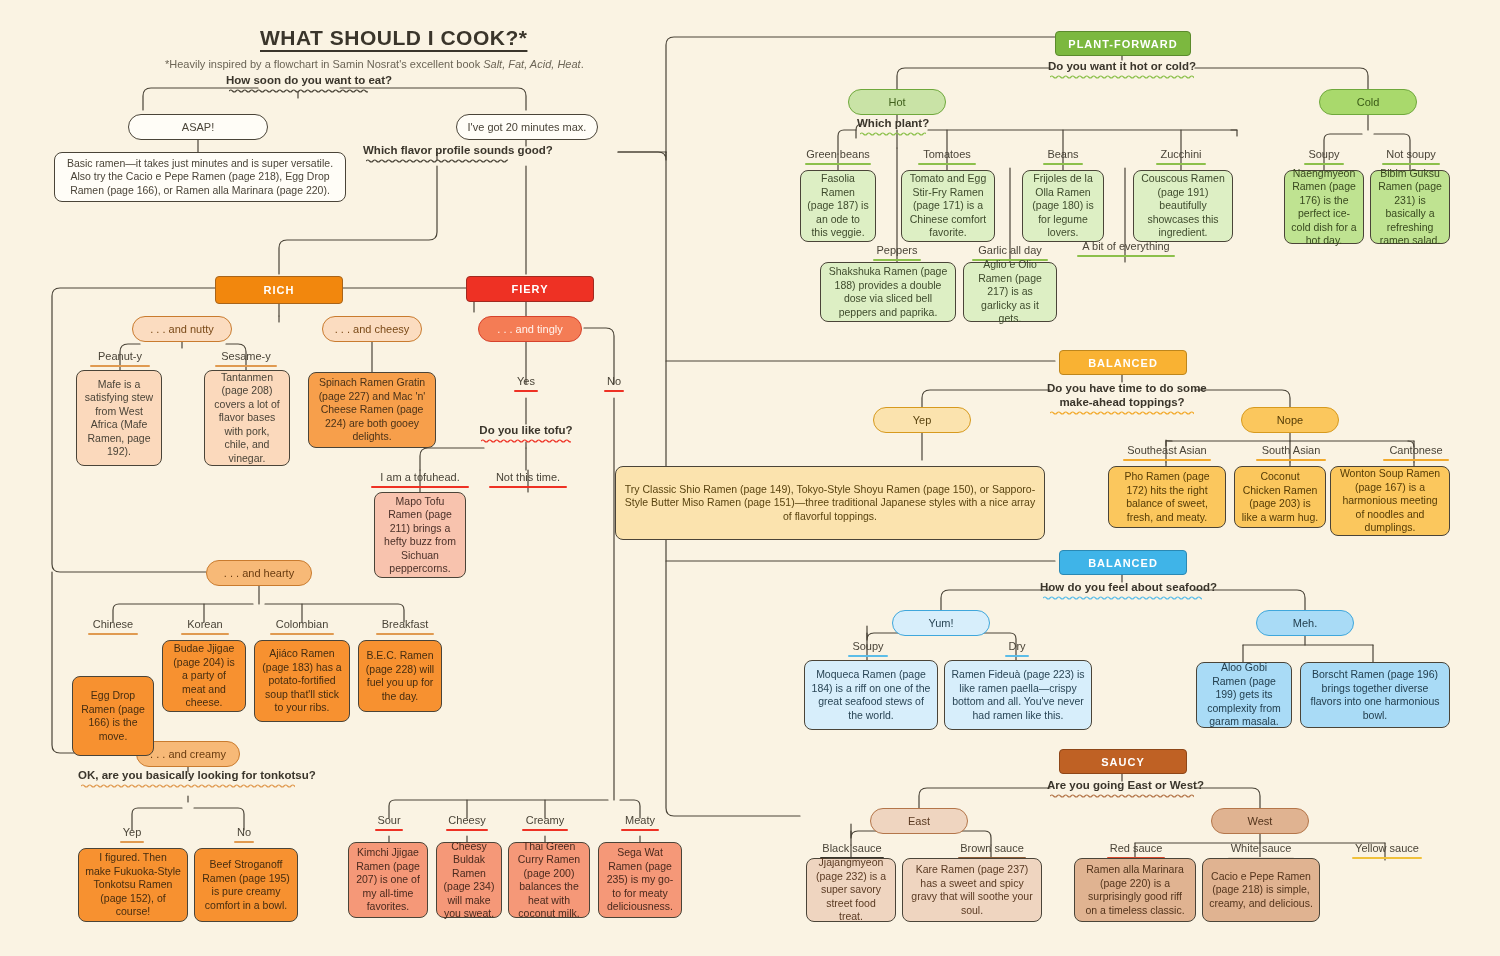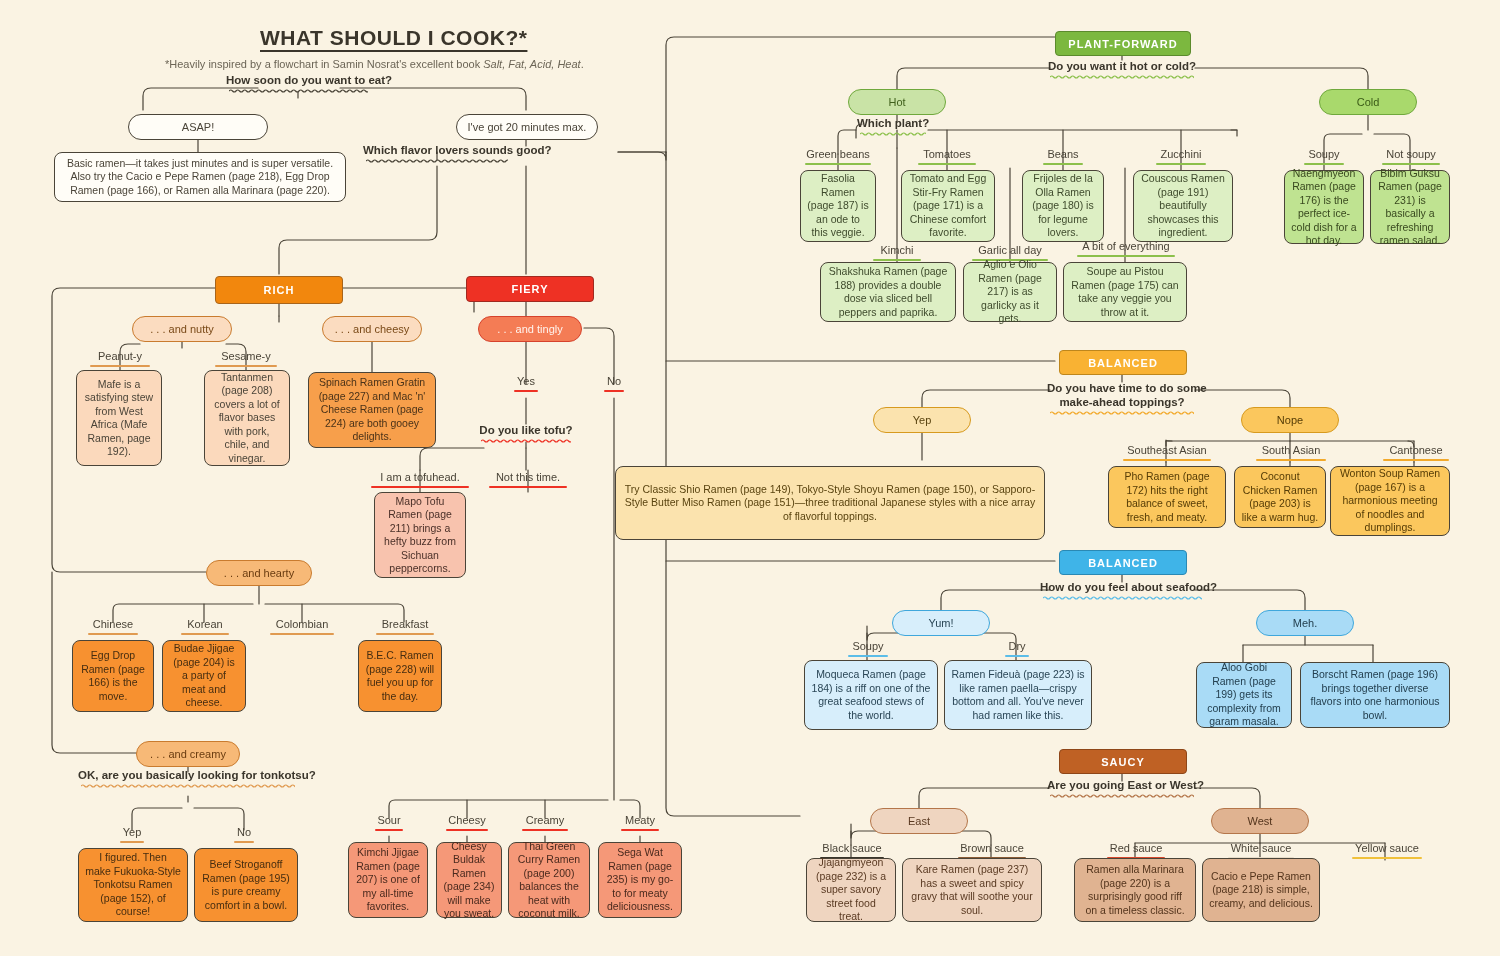--- a/index.html
+++ b/index.html
@@ -244,21 +244,21 @@
 
 <div class="q" style="left:226px;top:74px;width:145px;">
   <span>How soon do you want to eat?</span>
   <span class="sq">
         <svg width="139" height="6" viewBox="0 0 139 6" style="display: block; margin: 0px auto;">
           <path d="M0 3 q 1.75 -2 3.5 0 q 1.75 2 3.5 0 q 1.75 -2 3.5 0 q 1.75 2 3.5 0 q 1.75 -2 3.5 0 q 1.75 2 3.5 0 q 1.75 -2 3.5 0 q 1.75 2 3.5 0 q 1.75 -2 3.5 0 q 1.75 2 3.5 0 q 1.75 -2 3.5 0 q 1.75 2 3.5 0 q 1.75 -2 3.5 0 q 1.75 2 3.5 0 q 1.75 -2 3.5 0 q 1.75 2 3.5 0 q 1.75 -2 3.5 0 q 1.75 2 3.5 0 q 1.75 -2 3.5 0 q 1.75 2 3.5 0 q 1.75 -2 3.5 0 q 1.75 2 3.5 0 q 1.75 -2 3.5 0 q 1.75 2 3.5 0 q 1.75 -2 3.5 0 q 1.75 2 3.5 0 q 1.75 -2 3.5 0 q 1.75 2 3.5 0 q 1.75 -2 3.5 0 q 1.75 2 3.5 0 q 1.75 -2 3.5 0 q 1.75 2 3.5 0 q 1.75 -2 3.5 0 q 1.75 2 3.5 0 q 1.75 -2 3.5 0 q 1.75 2 3.5 0 q 1.75 -2 3.5 0 q 1.75 2 3.5 0 q 1.75 -2 3.5 0 q 1.75 2 3.5 0" fill="none" stroke="#4A4438" stroke-width="1.2"></path>
         </svg>
       </span>
 </div>
 <div class="q" style="left:363px;top:144px;width:148px;">
-  <span>Which flavor lovers sounds good?</span>
+  <span>Which flavor profile sounds good?</span>
   <span class="sq">
         <svg width="142" height="6" viewBox="0 0 142 6" style="display: block; margin: 0px auto;">
           <path d="M0 3 q 1.75 -2 3.5 0 q 1.75 2 3.5 0 q 1.75 -2 3.5 0 q 1.75 2 3.5 0 q 1.75 -2 3.5 0 q 1.75 2 3.5 0 q 1.75 -2 3.5 0 q 1.75 2 3.5 0 q 1.75 -2 3.5 0 q 1.75 2 3.5 0 q 1.75 -2 3.5 0 q 1.75 2 3.5 0 q 1.75 -2 3.5 0 q 1.75 2 3.5 0 q 1.75 -2 3.5 0 q 1.75 2 3.5 0 q 1.75 -2 3.5 0 q 1.75 2 3.5 0 q 1.75 -2 3.5 0 q 1.75 2 3.5 0 q 1.75 -2 3.5 0 q 1.75 2 3.5 0 q 1.75 -2 3.5 0 q 1.75 2 3.5 0 q 1.75 -2 3.5 0 q 1.75 2 3.5 0 q 1.75 -2 3.5 0 q 1.75 2 3.5 0 q 1.75 -2 3.5 0 q 1.75 2 3.5 0 q 1.75 -2 3.5 0 q 1.75 2 3.5 0 q 1.75 -2 3.5 0 q 1.75 2 3.5 0 q 1.75 -2 3.5 0 q 1.75 2 3.5 0 q 1.75 -2 3.5 0 q 1.75 2 3.5 0 q 1.75 -2 3.5 0 q 1.75 2 3.5 0 q 1.75 -2 3.5 0 q 1.75 2 3.5 0" fill="none" stroke="#4A4438" stroke-width="1.2"></path>
         </svg>
       </span>
 </div>
 <div class="q" style="left:478px;top:424px;width:96px;">
   <span>Do you like tofu?</span>
   <span class="sq">
         <svg width="90" height="6" viewBox="0 0 90 6" style="display: block; margin: 0px auto;">
@@ -365,21 +365,21 @@
 <div class="lbl" style="left:361px;top:814px;width:56px;"><span>Sour</span><span class="rule" style="width:28px;background:#EE3124;"></span></div>
 <div class="lbl" style="left:437px;top:814px;width:60px;"><span>Cheesy</span><span class="rule" style="width:42px;background:#EE3124;"></span></div>
 <div class="lbl" style="left:515px;top:814px;width:60px;"><span>Creamy</span><span class="rule" style="width:46px;background:#EE3124;"></span></div>
 <div class="lbl" style="left:610px;top:814px;width:60px;"><span>Meaty</span><span class="rule" style="width:38px;background:#EE3124;"></span></div>
 
 <div class="lbl" style="left:796px;top:148px;width:84px;"><span>Green beans</span><span class="rule" style="width:66px;background:#8CC04B;"></span></div>
 <div class="lbl" style="left:909px;top:148px;width:76px;"><span>Tomatoes</span><span class="rule" style="width:58px;background:#8CC04B;"></span></div>
 <div class="lbl" style="left:1030px;top:148px;width:66px;"><span>Beans</span><span class="rule" style="width:40px;background:#8CC04B;"></span></div>
 <div class="lbl" style="left:1148px;top:148px;width:66px;"><span>Zucchini</span><span class="rule" style="width:50px;background:#8CC04B;"></span></div>
 
-<div class="lbl" style="left:856px;top:244px;width:82px;"><span>Kimchi</span><span class="rule" style="width:48px;background:#8CC04B;"></span></div>
+<div class="lbl" style="left:856px;top:244px;width:82px;"><span>Peppers</span><span class="rule" style="width:48px;background:#8CC04B;"></span></div>
 <div class="lbl" style="left:958px;top:244px;width:104px;"><span>Garlic all day</span><span class="rule" style="width:76px;background:#8CC04B;"></span></div>
 <div class="lbl" style="left:1066px;top:240px;width:120px;"><span>A bit of everything</span><span class="rule" style="width:98px;background:#8CC04B;"></span></div>
 
 <div class="lbl" style="left:1292px;top:148px;width:64px;"><span>Soupy</span><span class="rule" style="width:40px;background:#8CC04B;"></span></div>
 <div class="lbl" style="left:1374px;top:148px;width:74px;"><span>Not soupy</span><span class="rule" style="width:58px;background:#8CC04B;"></span></div>
 
 <div class="lbl" style="left:1112px;top:444px;width:110px;"><span>Southeast Asian</span><span class="rule" style="width:88px;background:#F2A92B;"></span></div>
 <div class="lbl" style="left:1242px;top:444px;width:98px;"><span>South Asian</span><span class="rule" style="width:70px;background:#F2A92B;"></span></div>
 <div class="lbl" style="left:1370px;top:444px;width:92px;"><span>Cantonese</span><span class="rule" style="width:66px;background:#F2A92B;"></span></div>
 
@@ -391,42 +391,42 @@
 <div class="lbl" style="left:1096px;top:842px;width:80px;"><span>Red sauce</span><span class="rule" style="width:58px;background:#D8482C;"></span></div>
 <div class="lbl" style="left:1218px;top:842px;width:86px;"><span>White sauce</span><span class="rule" style="width:66px;background:#E8DCC8;"></span></div>
 <div class="lbl" style="left:1342px;top:842px;width:90px;"><span>Yellow sauce</span><span class="rule" style="width:70px;background:#F0C13A;"></span></div>
 
 <div class="card" style="left:54px;top:152px;width:292px;height:50px;background:#FFFDF7;border:1.4px solid #4A4438;">Basic ramen—it takes just minutes and is super versatile. Also try the Cacio e Pepe Ramen (page 218), Egg Drop Ramen (page 166), or Ramen alla Marinara (page 220).</div>
 
 <div class="card c-rich-card" style="left:76px;top:370px;width:86px;height:96px;">Mafe is a satisfying stew from West Africa (Mafe Ramen, page 192).</div>
 <div class="card c-rich-card" style="left:204px;top:370px;width:86px;height:96px;">Tantanmen (page 208) covers a lot of flavor bases with pork, chile, and vinegar.</div>
 <div class="card c-rich-card2" style="left:308px;top:372px;width:128px;height:76px;">Spinach Ramen Gratin (page 227) and Mac 'n' Cheese Ramen (page 224) are both gooey delights.</div>
 
-<div class="card c-rich-card3" style="left:72px;top:640px;width:82px;height:72px;">Egg Drop Ramen (page 166) is the move.</div>
+<div class="card c-rich-card3" style="left:72px;top:676px;width:82px;height:80px;">Egg Drop Ramen (page 166) is the move.</div>
 <div class="card c-rich-card3" style="left:162px;top:640px;width:84px;height:72px;">Budae Jjigae (page 204) is a party of meat and cheese.</div>
+<div class="card c-rich-card3" style="left:254px;top:640px;width:96px;height:82px;">Ajiáco Ramen (page 183) has a potato-fortified soup that'll stick to your ribs.</div>
 <div class="card c-rich-card3" style="left:358px;top:640px;width:84px;height:72px;">B.E.C. Ramen (page 228) will fuel you up for the day.</div>
 
 <div class="card c-rich-card3" style="left:78px;top:848px;width:110px;height:74px;">I figured. Then make Fukuoka-Style Tonkotsu Ramen (page 152), of course!</div>
 <div class="card c-rich-card3" style="left:194px;top:848px;width:104px;height:74px;">Beef Stroganoff Ramen (page 195) is pure creamy comfort in a bowl.</div>
 
 <div class="card c-fiery-card" style="left:374px;top:492px;width:92px;height:86px;">Mapo Tofu Ramen (page 211) brings a hefty buzz from Sichuan peppercorns.</div>
 
 <div class="card c-fiery-card2" style="left:348px;top:842px;width:80px;height:76px;">Kimchi Jjigae Ramen (page 207) is one of my all-time favorites.</div>
 <div class="card c-fiery-card2" style="left:436px;top:842px;width:66px;height:76px;">Cheesy Buldak Ramen (page 234) will make you sweat.</div>
 <div class="card c-fiery-card2" style="left:508px;top:842px;width:82px;height:76px;">Thai Green Curry Ramen (page 200) balances the heat with coconut milk.</div>
 <div class="card c-fiery-card2" style="left:598px;top:842px;width:84px;height:76px;">Sega Wat Ramen (page 235) is my go-to for meaty deliciousness.</div>
 
 <div class="card c-green-card" style="left:800px;top:170px;width:76px;height:72px;">Fasolia Ramen (page 187) is an ode to this veggie.</div>
 <div class="card c-green-card" style="left:901px;top:170px;width:94px;height:72px;">Tomato and Egg Stir-Fry Ramen (page 171) is a Chinese comfort favorite.</div>
 <div class="card c-green-card" style="left:1022px;top:170px;width:82px;height:72px;">Frijoles de la Olla Ramen (page 180) is for legume lovers.</div>
 <div class="card c-green-card" style="left:1133px;top:170px;width:100px;height:72px;">Couscous Ramen (page 191) beautifully showcases this ingredient.</div>
 
 <div class="card c-green-card" style="left:820px;top:262px;width:136px;height:60px;">Shakshuka Ramen (page 188) provides a double dose via sliced bell peppers and paprika.</div>
 <div class="card c-green-card" style="left:963px;top:262px;width:94px;height:60px;">Aglio e Olio Ramen (page 217) is as garlicky as it gets.</div>
-<div class="card c-green-card" style="left:1063px;top:262px;width:124px;height:60px;">Soupe au Pistou Ramen (page 175) can take any veggie you throw at it.</div>
 
 <div class="card c-green-card2" style="left:1284px;top:170px;width:80px;height:74px;">Naengmyeon Ramen (page 176) is the perfect ice-cold dish for a hot day.</div>
 <div class="card c-green-card2" style="left:1370px;top:170px;width:80px;height:74px;">Bibim Guksu Ramen (page 231) is basically a refreshing ramen salad.</div>
 
 <div class="card c-amber-card" style="left:615px;top:466px;width:430px;height:74px;">Try Classic Shio Ramen (page 149), Tokyo-Style Shoyu Ramen (page 150), or Sapporo-Style Butter Miso Ramen (page 151)—three traditional Japanese styles with a nice array of flavorful toppings.</div>
 <div class="card c-amber-card2" style="left:1108px;top:466px;width:118px;height:62px;">Pho Ramen (page 172) hits the right balance of sweet, fresh, and meaty.</div>
 <div class="card c-amber-card2" style="left:1234px;top:466px;width:92px;height:62px;">Coconut Chicken Ramen (page 203) is like a warm hug.</div>
 <div class="card c-amber-card2" style="left:1330px;top:466px;width:120px;height:70px;">Wonton Soup Ramen (page 167) is a harmonious meeting of noodles and dumplings.</div>
 
 <div class="card c-blue-card" style="left:804px;top:660px;width:134px;height:70px;">Moqueca Ramen (page 184) is a riff on one of the great seafood stews of the world.</div>

